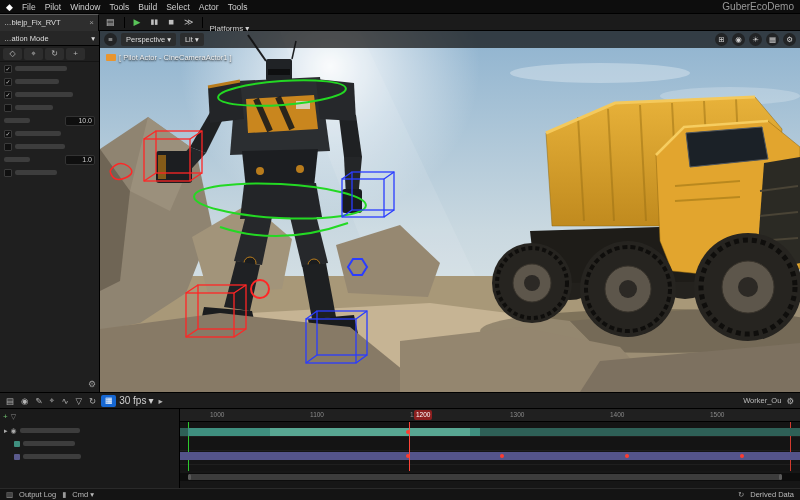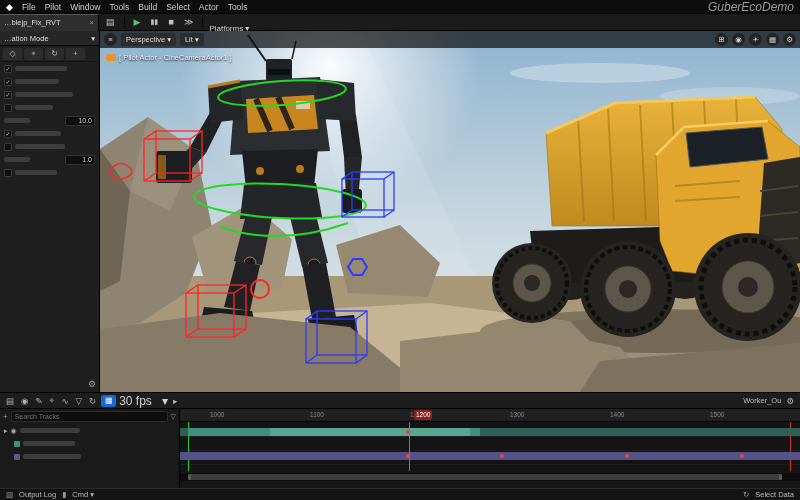--- a/index.html
+++ b/index.html
@@ -8,21 +8,21 @@
   #app { position:relative; width:800px; height:500px; background:#111; overflow:hidden; color:#c8c8c8; }
   .abs { position:absolute; }
   .flex { display:flex; align-items:center; }
   .sp { flex:1; }
   .ib { display:inline-flex; align-items:center; justify-content:center; }
 
   
   #menubar { left:0; top:0; width:800px; height:14px; background:#0d0d0d; border-bottom:1px solid #000; gap:9px; padding:0 6px; font-size:8.5px; color:#cfcfcf; }
   #menubar .logo { color:#fff; font-size:9px; }
   .menu-item { cursor:default; }
-  .project-name { color:#9a9a9a; font-size:12px;font-style:italic; }
+  .project-name { color:#9a9a9a; font-size:10px; }
 
   
   #toolbar { left:0; top:14px; width:800px; height:17px; background:#1b1b1b; border-bottom:1px solid #000; gap:4px; padding-right:4px; font-size:8px; }
   .asset-tab { width:99px; height:17px; background:#2e2e2e; border-top:1px solid #5a5a5a; border-right:1px solid #000; padding:0 4px; gap:1px; font-size:7.5px; color:#ddd; }
   .asset-tab .close { color:#999; font-size:8px; }
   .tbtn { height:13px; padding:0 3px; border-radius:2px; color:#c0c0c0; font-size:9px; cursor:pointer; }
   .play-btn { color:#58c458; }
   .tsep { width:1px; height:11px; background:#000; margin:0 2px; }
   .dd-label { font-size:8px; color:#cfcfcf; gap:2px;margin-top:12px; }
 
@@ -44,21 +44,21 @@
   .vp-ico { width:13px; height:13px; border-radius:7px; background:rgba(30,30,30,.8); color:#cfcfcf; font-size:7.5px; }
   #cam-label { left:6px; top:22px; gap:3px; z-index:5;text-align:center; }
   #cam-label .film { width:10px; height:7px; background:#e8952f; border-radius:1px; }
   #cam-label span.txt { font-size:7.5px; color:#f0f0f0; text-shadow:0 1px 2px #000; }
 
   
   #sequencer { left:0; top:392px; width:800px; height:96px; background:#161616; border-top:1px solid #000; }
   #seq-toolbar { height:16px; background:#1d1d1d; border-bottom:1px solid #000; gap:3px; padding:0 4px; }
   .sq-ico { color:#b5b5b5; font-size:8.5px; padding:0 2px; }
   .sq-blue { width:15px; height:12px; background:#1667d2; border-radius:2px; color:#fff; font-size:8px; }
-  .fps { font-size:12px; color:#d0d0d0; gap:10px; }
+  .fps { font-size:10px; color:#d0d0d0; gap:2px; }
   .seq-name { font-size:7.5px; color:#bbb; }
   #seq-left { left:0; top:16px; width:180px; height:80px; background:#1a1a1a; border-right:1px solid #000; }
   .search-row { height:15px; padding:2px 3px; gap:3px; }
   .seq-search { flex:1; height:11px; background:#0e0e0e; border:1px solid #2c2c2c; border-radius:2px; color:#bbb; font-size:7px; padding:0 3px; font-family:"Liberation Sans",sans-serif; }
   .trk-row { height:13px; gap:3px; padding:0 4px; font-size:7px; color:#aaa; }
   .cdot { width:6px; height:6px; border-radius:1px; }
   #seq-timeline { left:180px; top:16px; width:620px; height:80px; }
   #ruler { left:0; top:0; width:620px; height:13px; background:#202020; border-bottom:1px solid #000; }
   .tick { position:absolute; top:2px; font-size:6.5px; color:#8a8a8a; }
   #tracks { left:0; top:13px; width:620px; height:49px; background:#141414; overflow:hidden; }
@@ -346,21 +346,20 @@
       </span>
       <span class="sq-ico">▸</span>
       <span class="sp"></span>
       <span class="seq-name">Worker_Ou</span>
       <span class="sq-ico">⚙</span>
     </div>
 
     <div id="seq-left" class="abs">
       <div class="search-row flex">
         <span style="color:#6fbf6f;font-size:8px">+</span>
-        <input class="seq-search" placeholder="Search Tracks" style="">
         <span style="color:#8a8a8a;font-size:7px">▽</span>
       </div>
       <div class="trk-row flex">
         <span>▸</span>
         <span>◉</span>
         <span class="tbar" style="width:60px"></span>
       </div>
       <div class="trk-row flex" style="padding-left:14px">
         <span class="cdot" style="background:#3f8f7f"></span>
         <span class="tbar" style="width:52px"></span>
@@ -407,16 +406,16 @@
   <div id="statusbar" class="abs flex">
     <span class="sb-ico">▥</span>
     <span>Output Log</span>
     <span class="sb-ico">▮</span>
     <span class="flex" style="gap:2px">
       <span>Cmd</span>
       <span>▾</span>
     </span>
     <span class="sp"></span>
     <span class="sb-ico">↻</span>
-    <span>Select Data</span>
+    <span>Derived Data</span>
   </div>
 
 </div>
 
 </body></html>

